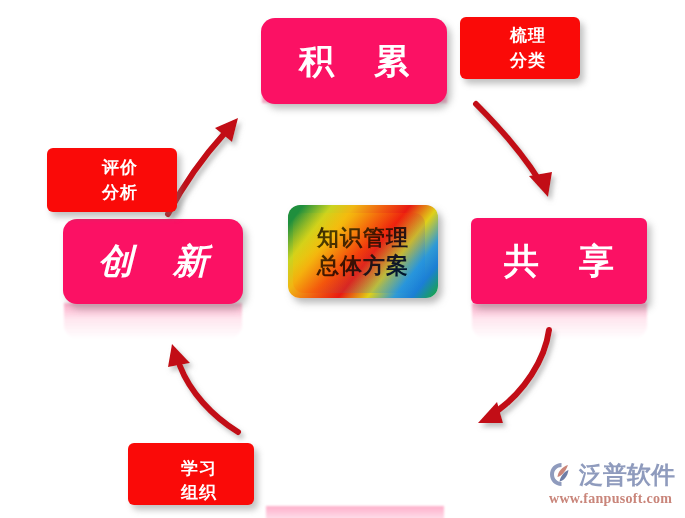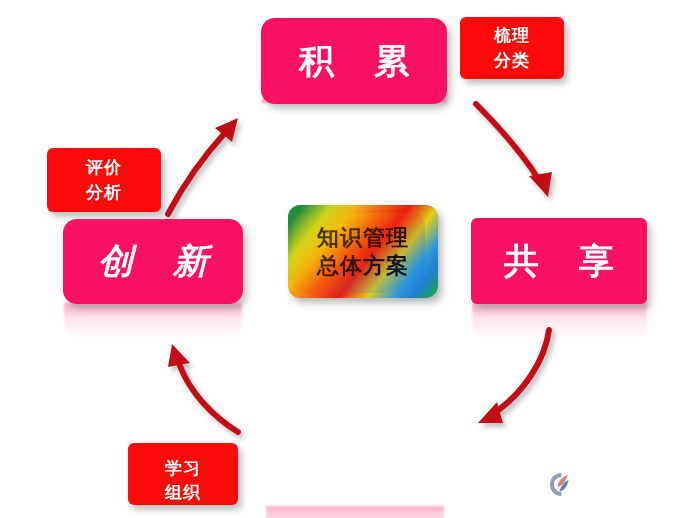--- a/index.html
+++ b/index.html
@@ -55,20 +55,21 @@
   .badge {
     position: absolute;
     border-radius: 6px;
     background: #FA0A08;
     box-shadow: 4px 5px 6px rgba(120,120,120,0.45);
     display: flex;
     flex-direction: column;
     align-items: center;
     justify-content: center;
     z-index: 8;
+    padding-left: 16px;
   }
   .badge .bl {
     color: #ffffff;
     font-size: 17px;
     font-weight: 600;
     line-height: 1.45;
     letter-spacing: 1px;
     white-space: nowrap;
   }
 
@@ -247,16 +248,18 @@
   </div>
 
   <div id="logo">
     <div class="logo-row">
       <svg width="28" height="27" viewBox="0 0 28 27">
         <path d="M13.5,2 C7,2 2,7 2,13.5 C2,20 7,25 13.5,25 L13.5,21
                  C9.2,21 6,17.8 6,13.5 C6,9.2 9.2,6 13.5,6 Z" fill="#8f9bbd"></path>
         <path d="M20,4 C14,6 10,10.5 9.5,16 C13.5,15 17,11.5 20,4 Z" fill="#c9857a"></path>
         <path d="M20.5,9 C16,11 12.5,15 11.5,20.5 C16,19.5 19.5,15.5 20.5,9 Z" fill="#6e7da6"></path>
       </svg>
+      <span class="logo-cn">泛普软件</span>
     </div>
+    <div class="logo-url">www.fanpusoft.com</div>
   </div>
 
 </div>
 
 </body></html>

